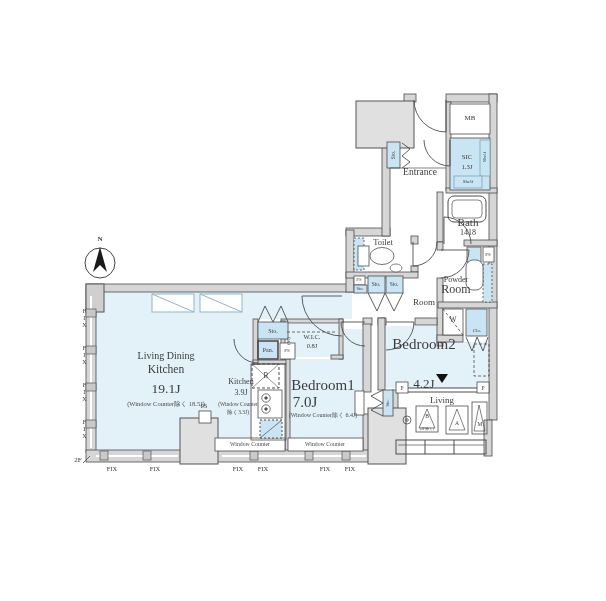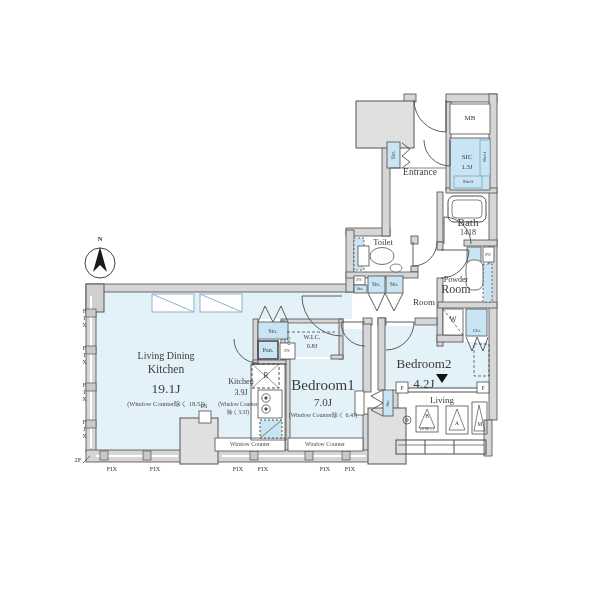--- a/index.html
+++ b/index.html
@@ -218,27 +218,27 @@
 <span class="lbl" style="left:273px;top:331px;font-size:6px">Sto.</span>
 <span class="lbl" style="left:268px;top:350px;font-size:6px">Pan.</span>
 <span class="lbl" style="left:287px;top:351px;font-size:5px">PS</span>
 <span class="lbl" style="left:266px;top:376px;font-size:7.5px">R</span>
 
 <span class="lbl" style="left:312px;top:337px;font-size:6.5px">W.I.C.</span>
 <span class="lbl" style="left:312px;top:346px;font-size:6.5px">0.8J</span>
 <span class="lbl rot" style="left:289px;top:341px;font-size:5px">(M)</span>
 
 <span class="lbl" style="left:323px;top:385px;font-size:15px">Bedroom1</span>
-<span class="lbl" style="left:323px;top:402px;font-size:11px">7.0J</span>
+<span class="lbl" style="left:305px;top:402px;font-size:15px">7.0J</span>
 <span class="lbl sm" style="left:323px;top:415px;font-size:6px">(Window Counter除く 6.4J)</span>
 
 <span class="lbl sm" style="left:250px;top:444px;font-size:5.8px">Window Counter</span>
 <span class="lbl sm" style="left:325px;top:444px;font-size:5.8px">Window Counter</span>
 
-<span class="lbl" style="left:424px;top:364px;font-size:13px">Bedroom2</span>
+<span class="lbl" style="left:424px;top:344px;font-size:15px">Bedroom2</span>
 <span class="lbl" style="left:424px;top:384px;font-size:13px">4.2J</span>
 
 <span class="lbl" style="left:442px;top:400px;font-size:9px">Living</span>
 <span class="lbl" style="left:427px;top:416px;font-size:5.5px">B</span>
 <span class="lbl sm" style="left:427px;top:429px;font-size:3.8px">(2F除く)</span>
 <span class="lbl" style="left:457px;top:423px;font-size:5.5px">A</span>
 <span class="lbl" style="left:480px;top:424px;font-size:5.5px">M</span>
 <span class="lbl" style="left:402px;top:388px;font-size:5.5px">P</span>
 <span class="lbl" style="left:483px;top:388px;font-size:5.5px">P</span>
 

